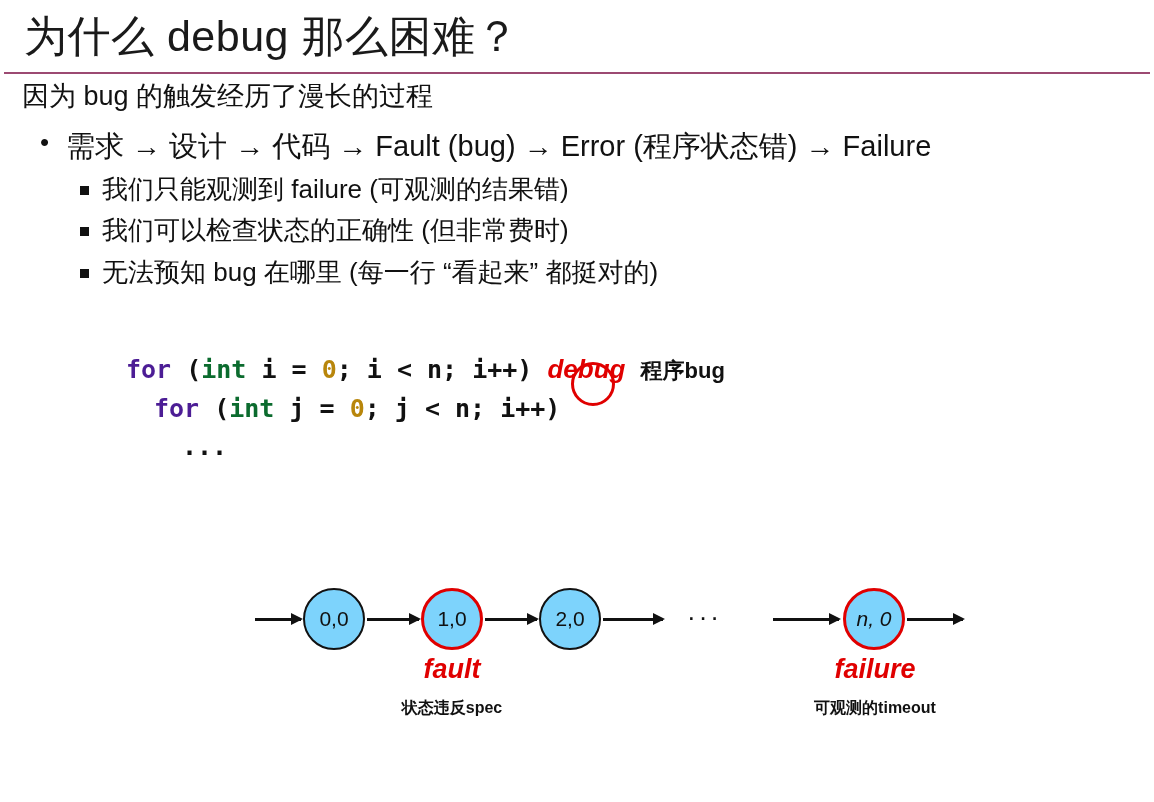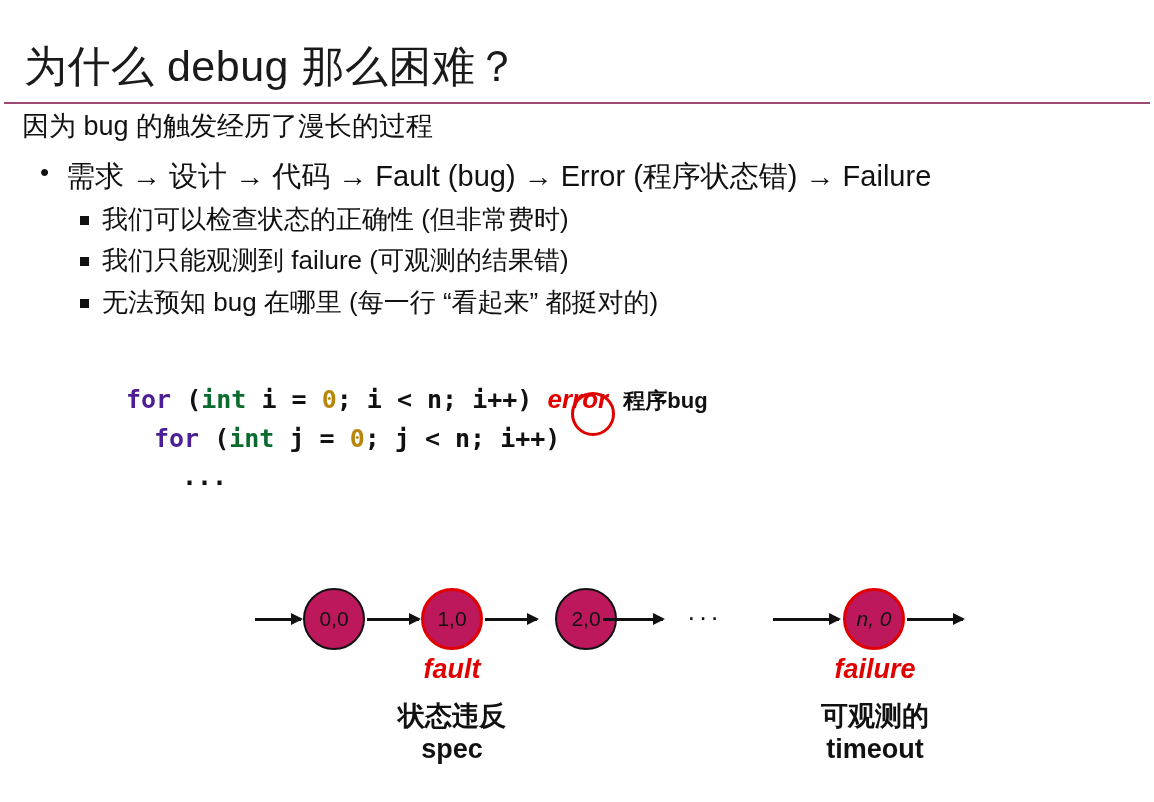--- a/index.html
+++ b/index.html
@@ -21,21 +21,20 @@
     box-sizing: border-box;
     padding: 0;
   }
   
   .title {
     font-size: 43px;
     font-weight: 400;
     color: #1a1a1a;
     padding: 8px 0 6px 24px;
     letter-spacing: 0.5px;
-    margin-top: 30px;
   }
   .title-rule {
     height: 2px;
     background: #9c4a72;
     margin: 0 4px 0 4px;
   }
   
   .body-wrap {
     padding: 4px 0 0 22px;
   }
@@ -138,21 +137,21 @@
     position: absolute;
     width: 62px;
     height: 62px;
     border-radius: 50%;
     border: 2.5px solid #111;
     box-sizing: border-box;
     display: flex;
     align-items: center;
     justify-content: center;
     font-size: 21px;
-    background: #be185d;
+    background: #7dd3fc;
     color: #111;
   }
   .node.red { border-color: #e00000; border-width: 3px; }
   .node.italic { font-style: italic; }
   .arrow {
     position: absolute;
     height: 2.5px;
     background: #111;
   }
   .arrow::after {
@@ -173,21 +172,21 @@
   .emph {
     position: absolute;
     color: #e00000;
     font-style: italic;
     font-weight: bold;
     font-size: 27px;
     text-align: center;
   }
   .caption {
     position: absolute;
-    font-size: 27px;
+    font-size: 16px;
     font-weight: bold;
     color: #111;
     text-align: center;
   }
 </style>
 </head>
 <body>
 
 <div class="slide">
 
@@ -197,34 +196,34 @@
   <div class="body-wrap">
 
     <p class="lead">因为 bug 的触发经历了漫长的过程</p>
 
     <ul class="lvl1">
       <li>
         <span>需求 → 设计 → 代码 → Fault (bug) → Error (程序状态错) → Failure</span>
 
         <ul class="lvl2">
           <li>
-            <span>我们可以检查状态的正确性 (但非常费时)</span>
+            <span>我们只能观测到 failure (可观测的结果错)</span>
           </li>
           <li>
-            <span>我们只能观测到 failure (可观测的结果错)</span>
+            <span>我们可以检查状态的正确性 (但非常费时)</span>
           </li>
           <li>
             <span>无法预知 bug 在哪里 (每一行 “看起来” 都挺对的)</span>
           </li>
         </ul>
       </li>
     </ul>
 
     <div class="code">
-<span class="code-line1"><span class="kw">for</span><span class="plain"> (</span><span class="type">int</span><span class="plain"> i = </span><span class="num">0</span><span class="plain">; i &lt; n; i++)</span> <span class="fault-label">error</span> <span class="fault-note">程序bug</span></span>
+<span class="code-line1"><span class="kw">for</span><span class="plain"> (</span><span class="type">int</span><span class="plain"> i = </span><span class="num">0</span><span class="plain">; i &lt; n; i++)</span> <span class="fault-label">debug</span> <span class="fault-note">程序bug</span></span>
 <span class="code-line2"><span class="kw">for</span><span class="plain"> (</span><span class="type">int</span><span class="plain"> j = </span><span class="num">0</span><span class="plain">; j &lt; n; i++)</span></span>
 <span class="code-line3 plain">...</span>
       <span class="circle-mark"></span>
     </div>
 
     <div class="diagram">
 
       <div class="arrow" style="left:0px; top:42px; width:46px;"></div>
 
       <div class="node" style="left:48px; top:12px;">
@@ -232,21 +231,21 @@
       </div>
 
       <div class="arrow" style="left:112px; top:42px; width:52px;"></div>
 
       <div class="node red" style="left:166px; top:12px;">
         <span>1,0</span>
       </div>
 
       <div class="arrow" style="left:230px; top:42px; width:52px;"></div>
 
-      <div class="node" style="left:300px; top:12px;">
+      <div class="node" style="left:284px; top:12px;">
         <span>2,0</span>
       </div>
 
       <div class="arrow" style="left:348px; top:42px; width:60px;"></div>
 
       <div class="dots" style="left:432px; top:26px;">···</div>
 
       <div class="arrow" style="left:518px; top:42px; width:66px;"></div>
 
       <div class="node red italic" style="left:588px; top:12px;">

